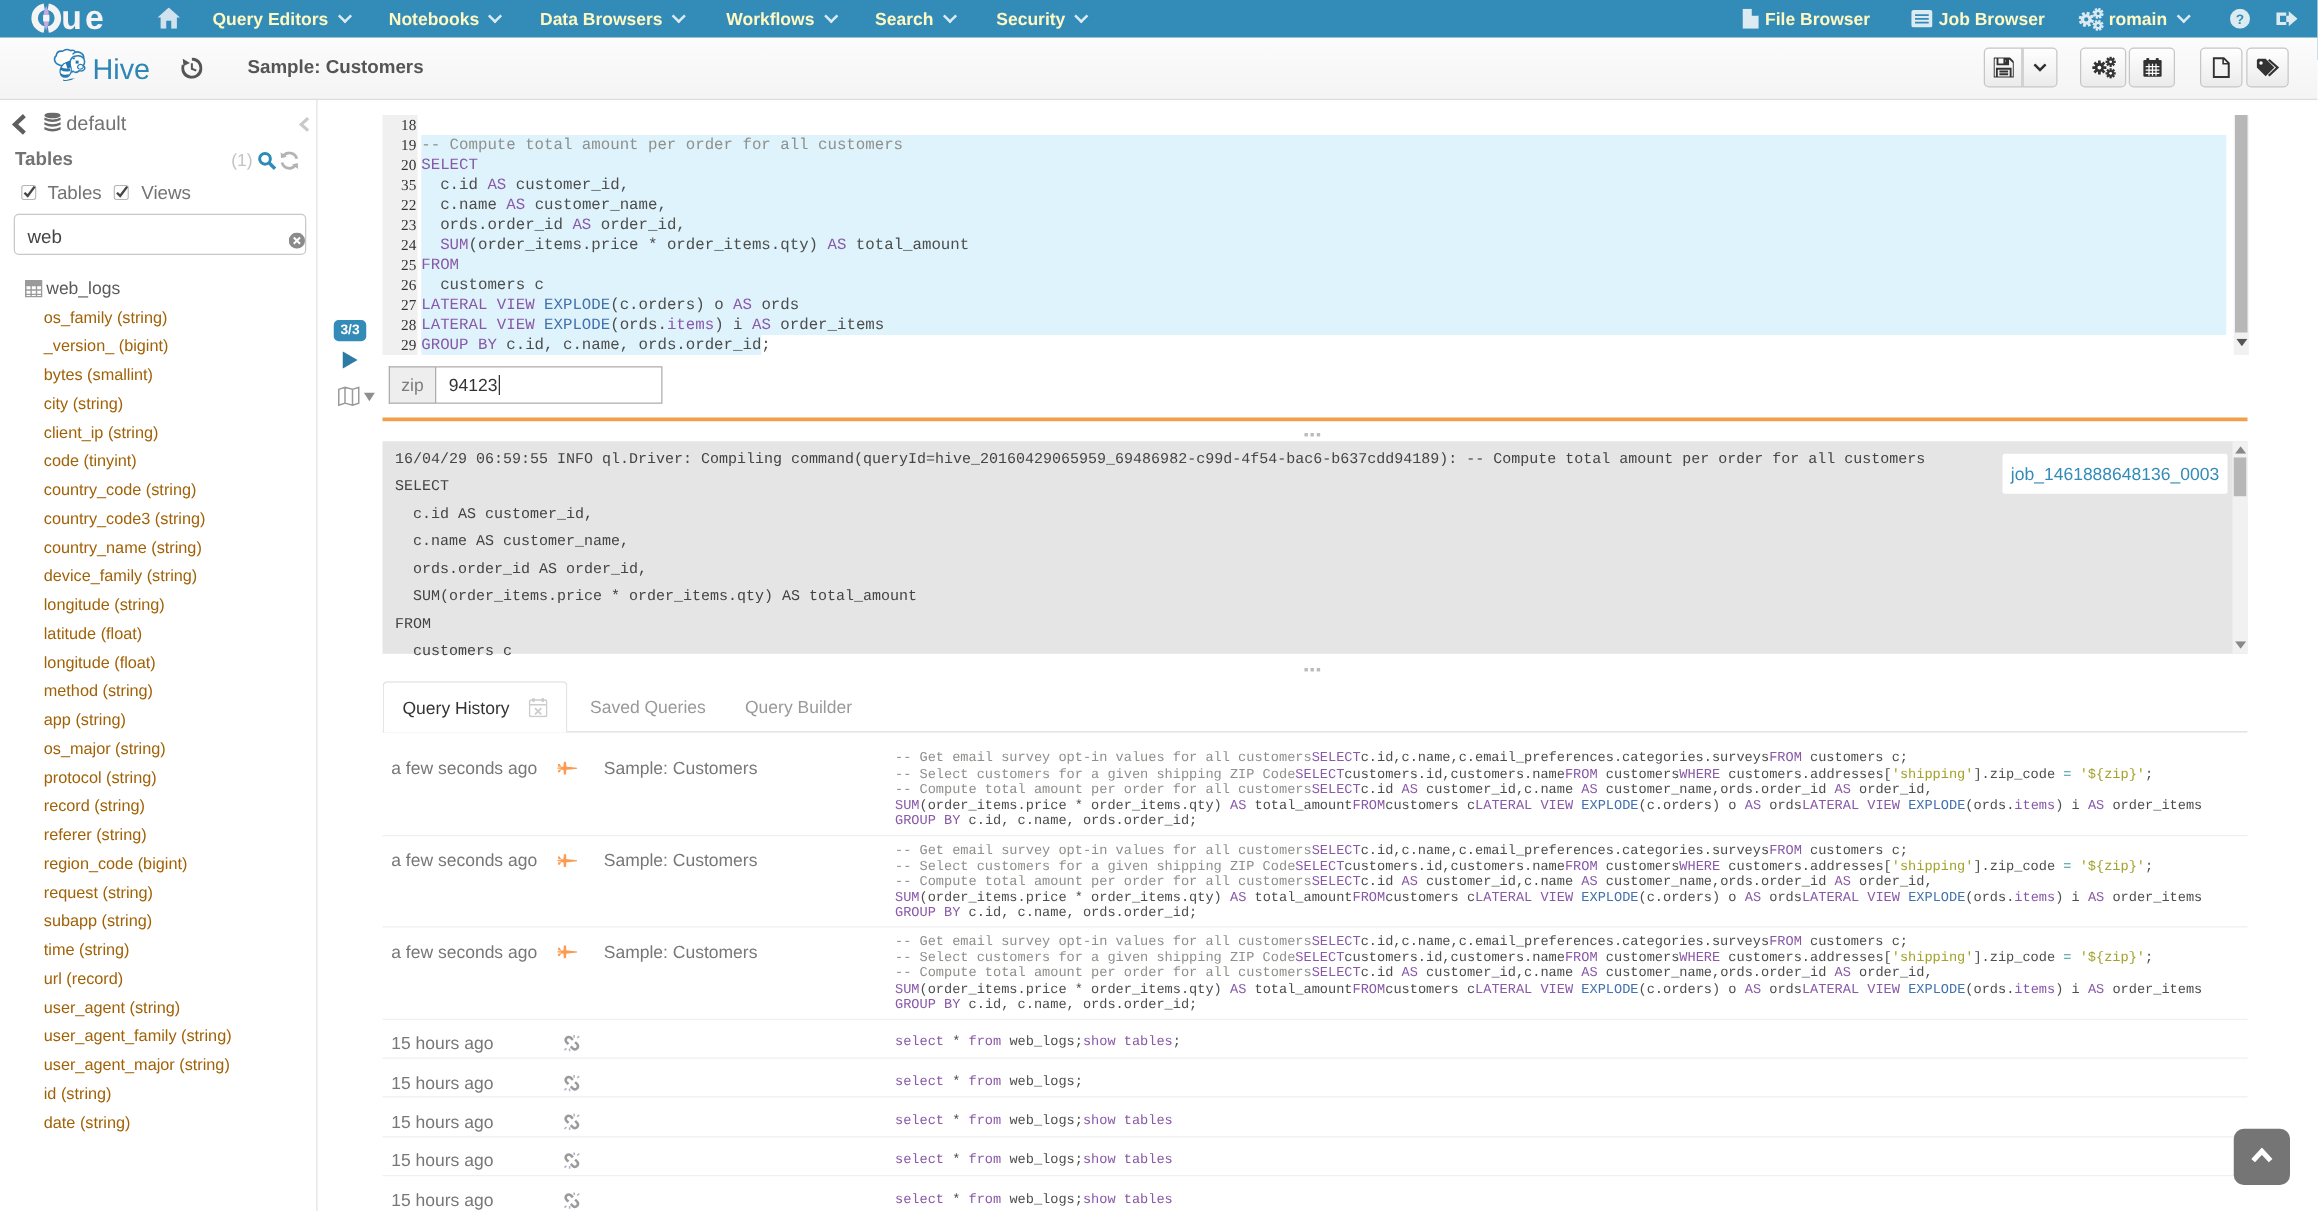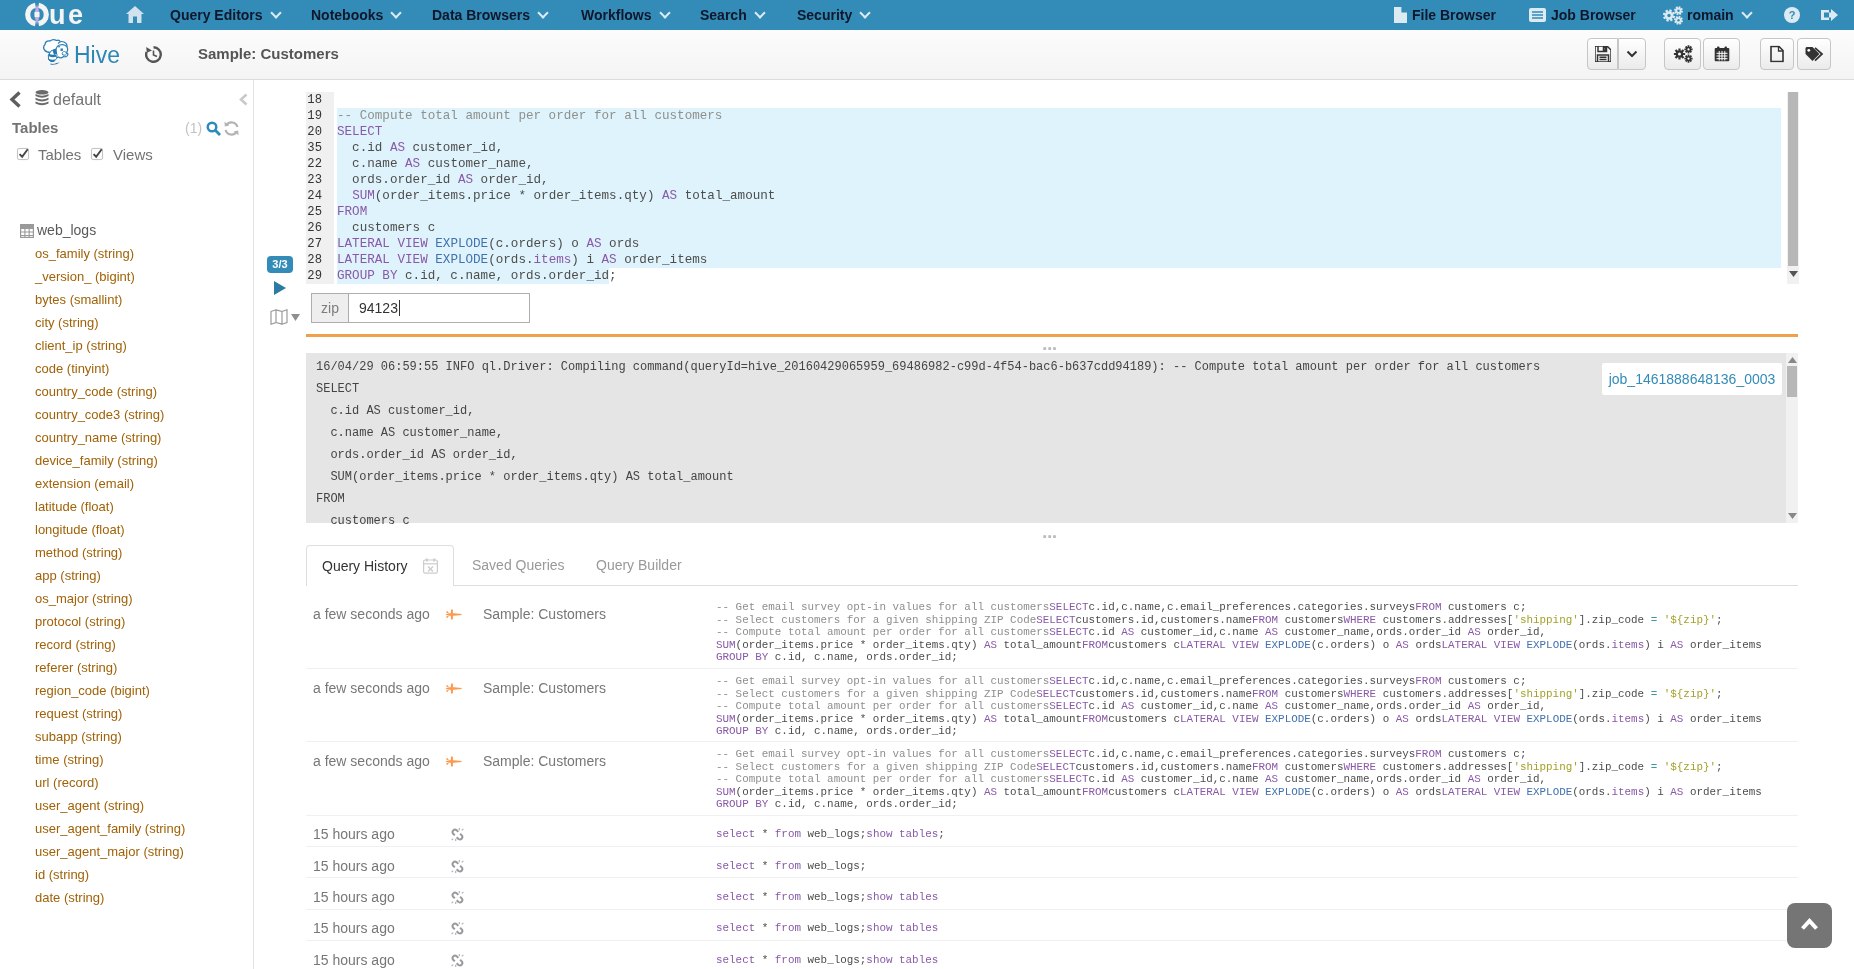--- a/index.html
+++ b/index.html
@@ -2,21 +2,21 @@
 <html><head>
 <meta charset="utf-8">
 <style>
 * { margin:0; padding:0; box-sizing:content-box; }
 html,body { width:1854px; height:969px; overflow:hidden; background:#fff;
   font-family:"Liberation Sans", sans-serif; }
 .abs { position:absolute; }
 
 
 #navbar { position:absolute; left:0; top:0; width:1854px; height:48px; background:#338bb8; }
-.nbi { position:absolute; top:0; height:30px; line-height:30px; color:#0f172a;
+.nbi { position:absolute; top:0; height:30px; line-height:30px; color:#fef9c3;
   font-size:14px; font-weight:bold; white-space:nowrap; }
 .nbc { display:inline-block; width:6px; height:6px; border-right:2.4px solid #dcebf2;
   border-bottom:2.4px solid #dcebf2; transform:rotate(45deg); margin-left:9px;
   vertical-align:middle; margin-top:-6px; }
 
 
 #subnav { position:absolute; left:0; top:30px; width:1854px; height:49px; background:linear-gradient(#fcfcfc,#f4f4f4);
   border-bottom:1px solid #dcdcdc; }
 
 
@@ -26,21 +26,21 @@
 
 
 #sidebar { position:absolute; left:0; top:80px; width:253px; height:890px; background:#fff;
   border-right:1px solid #e3e3e3; }
 .col-item { position:absolute; left:35px; color:#a16207; font-size:13px; white-space:nowrap; }
 
 
 #editor { position:absolute; left:306px; top:92px; width:1493px; height:192px; background:#fff; }
 #gutter { position:absolute; left:0; top:0; width:28px; height:192px; background:#f0f0f0;
   color:#333; font-size:12.2px; font-family:"Liberation Mono", monospace; }
-#gutter div { height:16px; line-height:16px; text-align:right; padding-right:12px; }
+#gutter div { height:16px; line-height:16px; text-align:right; padding-right:1px;font-family:Liberation Serif, serif; }
 .cl { position:absolute; left:31px; height:16px; line-height:16px; font-size:12.6px;
   font-family:"Liberation Mono", monospace; color:#4d4d4c; white-space:pre; }
 .hl { position:absolute; left:31px; background:#dff3fc; height:16px; }
 .kw { color:#8959a8; } .fn { color:#4271ae; } .cm { color:#8e908c; } .st { color:#a3a129; } .op { color:#3e999f; }
 
 
 #esb { position:absolute; left:1481px; top:0; width:12px; height:192px; background:#f1f1f1; }
 #esb .thumb { position:absolute; left:1px; top:0; width:10px; height:174px; background:#b7b7b7; }
 
 
@@ -244,38 +244,45 @@
     <rect x="0.5" y="0.5" width="13" height="13" rx="2" fill="#fdfdfd" stroke="#b5b5b5"></rect>
     <path d="M3 7.2 L6 10.2 L12.5 1.5" fill="none" stroke="#444" stroke-width="2.2"></path>
   </svg>
   <div class="abs" style="left:38px;top:66px;font-size:15px;color:#737373">Tables</div>
   <svg class="abs" style="left:91px;top:68px" width="12" height="12" viewBox="0 0 14 14" overflow="visible">
     <rect x="0.5" y="0.5" width="13" height="13" rx="2" fill="#fdfdfd" stroke="#b5b5b5"></rect>
     <path d="M3 7.2 L6 10.2 L12.5 1.5" fill="none" stroke="#444" stroke-width="2.2"></path>
   </svg>
   <div class="abs" style="left:113px;top:66px;font-size:15px;color:#737373">Views</div>
 
+  <div class="abs" style="left:11px;top:91px;width:232px;height:31px;border:1px solid #c8c8c8;border-radius:4px;background:#fff">
+    <div class="abs" style="left:10px;top:9px;font-size:15px;color:#444">web</div>
+    <svg class="abs" style="left:219px;top:14px" width="13" height="13" viewBox="0 0 13 13">
+      <circle cx="6.5" cy="6.5" r="6.5" fill="#8b8b8b"></circle>
+      <path d="M4 4 L9 9 M9 4 L4 9" stroke="#fff" stroke-width="1.6"></path>
+    </svg>
+  </div>
 
   <svg class="abs" style="left:20px;top:144px" width="14" height="14" viewBox="0 0 14 14">
     <rect x="0.6" y="0.6" width="12.8" height="12.8" fill="none" stroke="#9a9a9a" stroke-width="1.2"></rect>
     <path d="M0.6 4.5 L13.4 4.5 M0.6 8 L13.4 8 M0.6 11.5 L13.4 11.5 M4.9 0.6 L4.9 13.4 M9.2 0.6 L9.2 13.4" stroke="#9a9a9a" stroke-width="1.1"></path>
     <rect x="0.6" y="0.6" width="12.8" height="3.9" fill="#9a9a9a"></rect>
   </svg>
   <div class="abs" style="left:37px;top:142px;font-size:14px;color:#595959">web_logs</div>
   <div class="col-item" style="top:166px">os_family (string)</div>
   <div class="col-item" style="top:189px">_version_ (bigint)</div>
   <div class="col-item" style="top:212px">bytes (smallint)</div>
   <div class="col-item" style="top:235px">city (string)</div>
   <div class="col-item" style="top:258px">client_ip (string)</div>
   <div class="col-item" style="top:281px">code (tinyint)</div>
   <div class="col-item" style="top:304px">country_code (string)</div>
   <div class="col-item" style="top:327px">country_code3 (string)</div>
   <div class="col-item" style="top:350px">country_name (string)</div>
   <div class="col-item" style="top:373px">device_family (string)</div>
-  <div class="col-item" style="top:396px">extension (email)</div>
+  <div class="col-item" style="top:396px">longitude (string)</div>
   <div class="col-item" style="top:419px">latitude (float)</div>
   <div class="col-item" style="top:442px">longitude (float)</div>
   <div class="col-item" style="top:465px">method (string)</div>
   <div class="col-item" style="top:488px">app (string)</div>
   <div class="col-item" style="top:511px">os_major (string)</div>
   <div class="col-item" style="top:534px">protocol (string)</div>
   <div class="col-item" style="top:557px">record (string)</div>
   <div class="col-item" style="top:580px">referer (string)</div>
   <div class="col-item" style="top:603px">region_code (bigint)</div>
   <div class="col-item" style="top:626px">request (string)</div>

